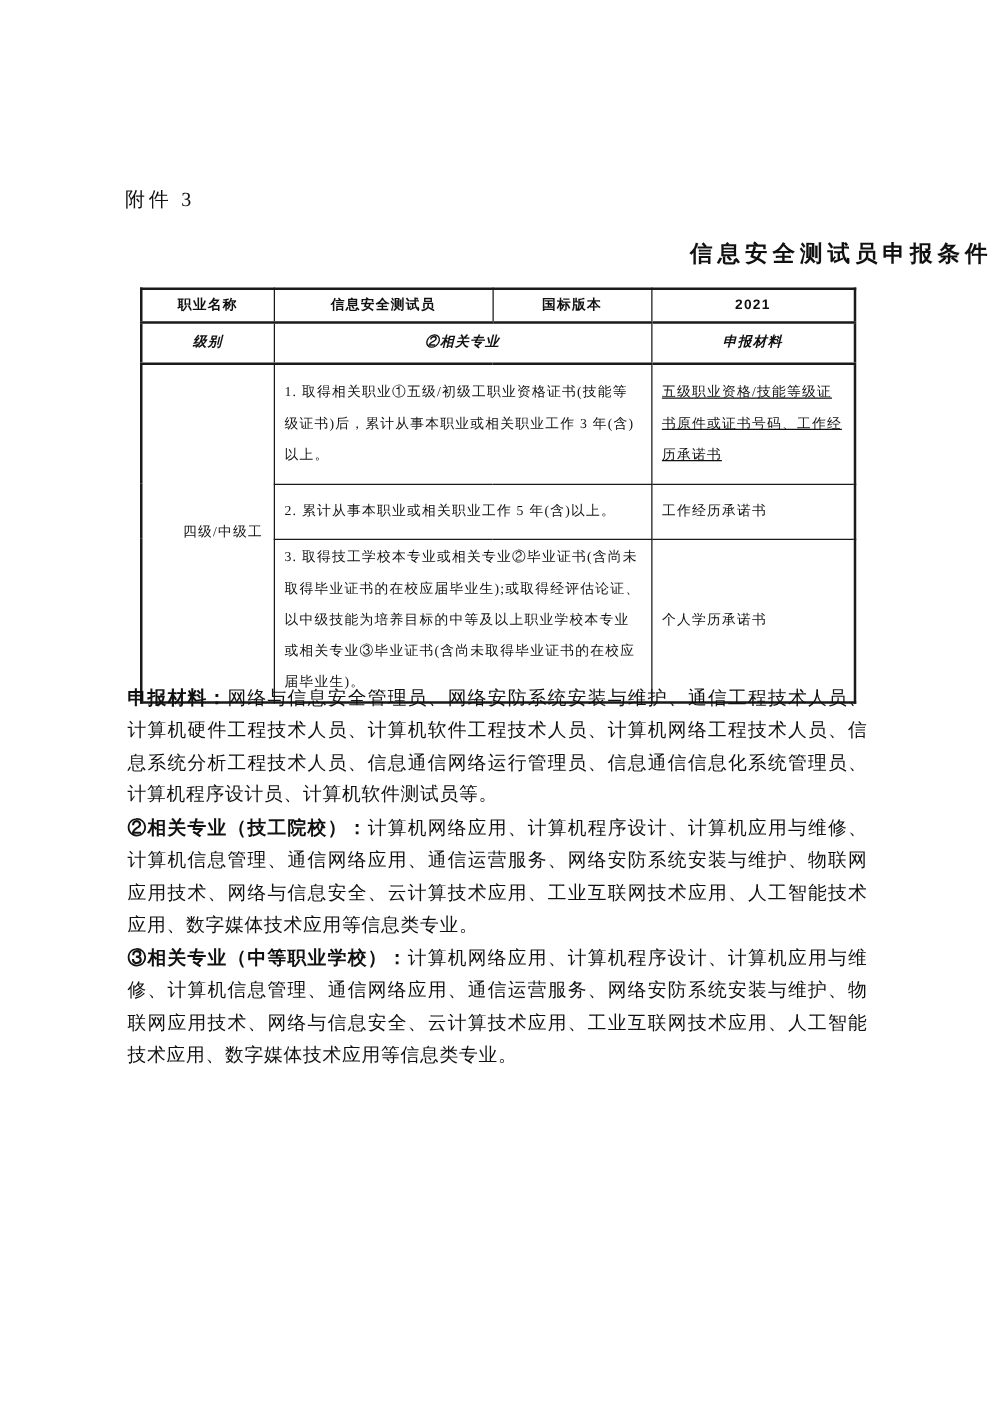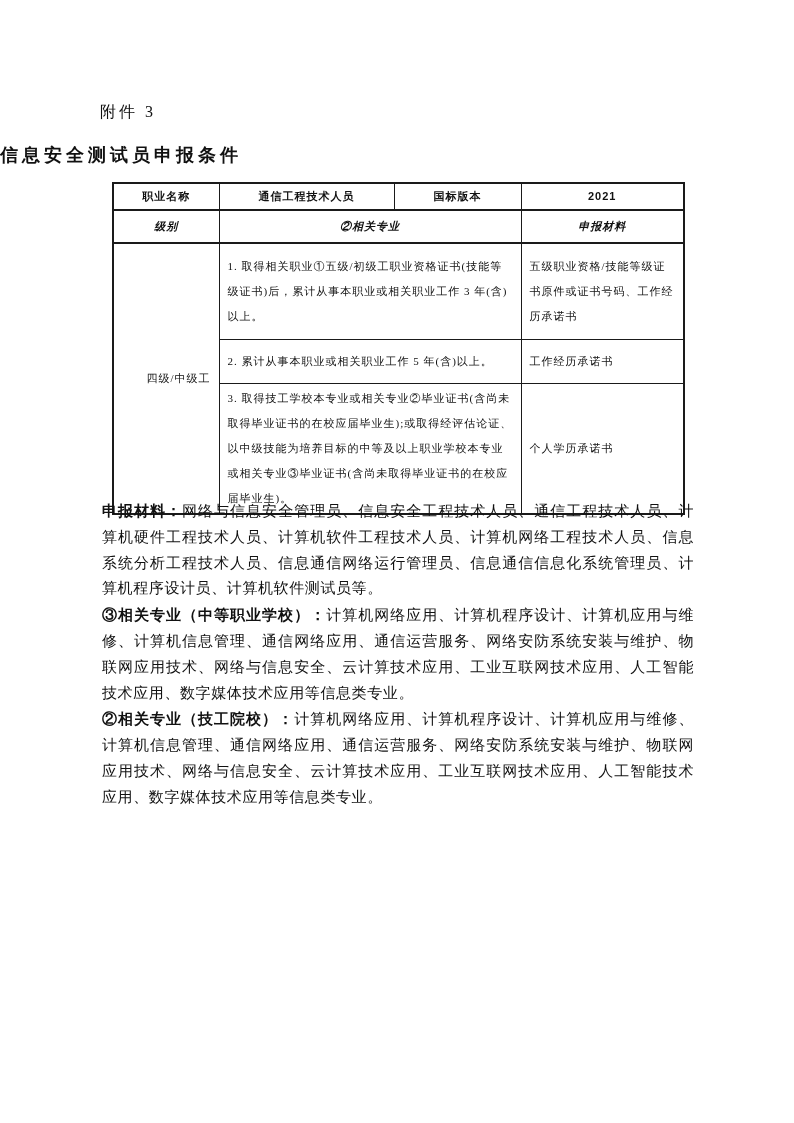--- a/index.html
+++ b/index.html
@@ -9,28 +9,29 @@
   }
   *{margin:0;padding:0;box-sizing:border-box;}
   html,body{background:#ffffff;}
   .page{
     position:relative;
     width:794px;height:1009px;
     background:var(--paper);
     color:var(--ink);
     font-family:"Liberation Serif", serif;
     overflow:hidden;
+    margin-top:48px;
   }
   .attachment{
     position:absolute;top:102px;left:100px;
     font-size:16px;letter-spacing:3px;
   }
   .doc-title{
     position:absolute;top:143px;left:0;width:100%;
-    text-align:left;
+    text-align:right;
     font-family:"Liberation Sans", sans-serif;
     font-weight:bold;font-size:18px;letter-spacing:4px;
   }
   table.apply-table{
     position:absolute;top:182px;left:112px;
     width:571px;
     border-collapse:collapse;table-layout:fixed;
     border:2px solid var(--line);
   }
   table.apply-table td{
@@ -45,21 +46,21 @@
   td.hdr{
     font-family:"Liberation Sans", sans-serif;
     font-weight:bold;text-align:center;
   }
   td.center{text-align:right;}
   tr.r1 td{height:23px;padding:0 6px;}
   tr.r2 td{height:33px;}
   tr.c1 td{height:96px;}
   tr.c2 td{height:44px;}
   tr.c3 td{height:114px;}
-  td.material-top{vertical-align:middle;}
+  td.material-top{vertical-align:middle;text-decoration:underline;}
   .footnotes{
     position:absolute;top:498px;left:102px;width:592px;
     font-size:15px;line-height:25.8px;
     text-align:justify;text-justify:inter-ideograph;
     letter-spacing:0.6px;
   }
   .footnote-label{
     font-family:"Liberation Sans", sans-serif;
     font-weight:bold;
   }
@@ -82,21 +83,21 @@
   <table class="apply-table">
     <colgroup>
       <col style="width:106px">
       <col style="width:175px">
       <col style="width:127px">
       <col style="width:163px">
     </colgroup>
     <tbody>
       <tr class="r1 top-row">
         <td class="hdr">职业名称</td>
-        <td class="hdr">通信工程技术人员</td>
+        <td class="hdr">信息安全测试员</td>
         <td class="hdr">国标版本</td>
         <td class="hdr">2021</td>
       </tr>
       <tr class="r2 sub-row">
         <td class="hdr">级别</td>
         <td class="hdr" colspan="2">②相关专业</td>
         <td class="hdr">申报材料</td>
       </tr>
       <tr class="c1">
         <td class="center" rowspan="3">四级/中级工</td>
@@ -109,25 +110,25 @@
       </tr>
       <tr class="c3">
         <td colspan="2">3. 取得技工学校本专业或相关专业②毕业证书(含尚未取得毕业证书的在校应届毕业生);或取得经评估论证、以中级技能为培养目标的中等及以上职业学校本专业或相关专业③毕业证书(含尚未取得毕业证书的在校应届毕业生)。</td>
         <td>个人学历承诺书</td>
       </tr>
     </tbody>
   </table>
 
   <div class="footnotes">
     <div class="footnote">
-      <span class="footnote-label">申报材料：</span><span>网络与信息安全管理员、信息安全工程技术人员、通信工程技术人员、计算机硬件工程技术人员、计算机软件工程技术人员、计算机网络工程技术人员、信息系统分析工程技术人员、信息通信网络运行管理员、信息通信信息化系统管理员、计算机程序设计员、计算机软件测试员等。</span>
+      <span class="footnote-label">申报材料：</span><span>网络与信息安全管理员、网络安防系统安装与维护、通信工程技术人员、计算机硬件工程技术人员、计算机软件工程技术人员、计算机网络工程技术人员、信息系统分析工程技术人员、信息通信网络运行管理员、信息通信信息化系统管理员、计算机程序设计员、计算机软件测试员等。</span>
+    </div>
+    <div class="footnote">
+      <span class="footnote-label">②相关专业（技工院校）：</span><span>计算机网络应用、计算机程序设计、计算机应用与维修、计算机信息管理、通信网络应用、通信运营服务、网络安防系统安装与维护、物联网应用技术、网络与信息安全、云计算技术应用、工业互联网技术应用、人工智能技术应用、数字媒体技术应用等信息类专业。</span>
     </div>
     <div class="footnote">
       <span class="footnote-label">③相关专业（中等职业学校）：</span><span>计算机网络应用、计算机程序设计、计算机应用与维修、计算机信息管理、通信网络应用、通信运营服务、网络安防系统安装与维护、物联网应用技术、网络与信息安全、云计算技术应用、工业互联网技术应用、人工智能技术应用、数字媒体技术应用等信息类专业。</span>
-    </div>
-    <div class="footnote">
-      <span class="footnote-label">②相关专业（技工院校）：</span><span>计算机网络应用、计算机程序设计、计算机应用与维修、计算机信息管理、通信网络应用、通信运营服务、网络安防系统安装与维护、物联网应用技术、网络与信息安全、云计算技术应用、工业互联网技术应用、人工智能技术应用、数字媒体技术应用等信息类专业。</span>
     </div>
   </div>
 
   <div class="page-number">14</div>
 
 </div>
 
 </body></html>

